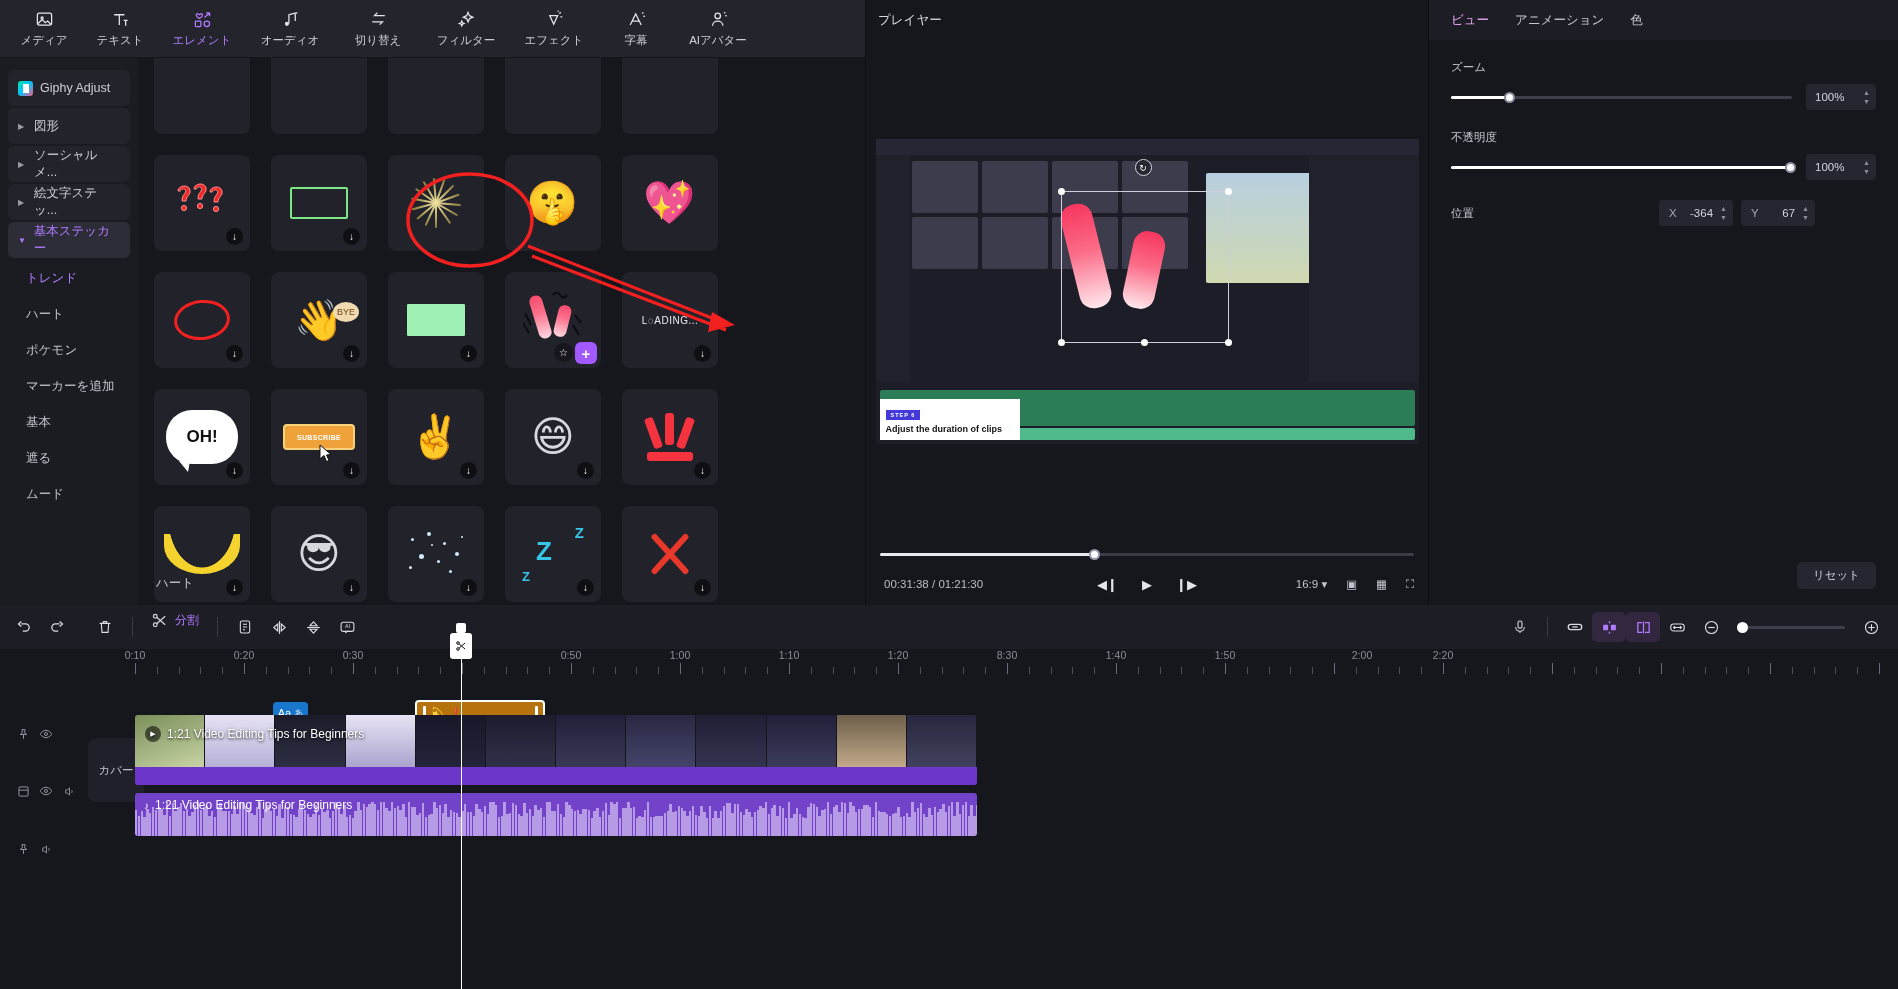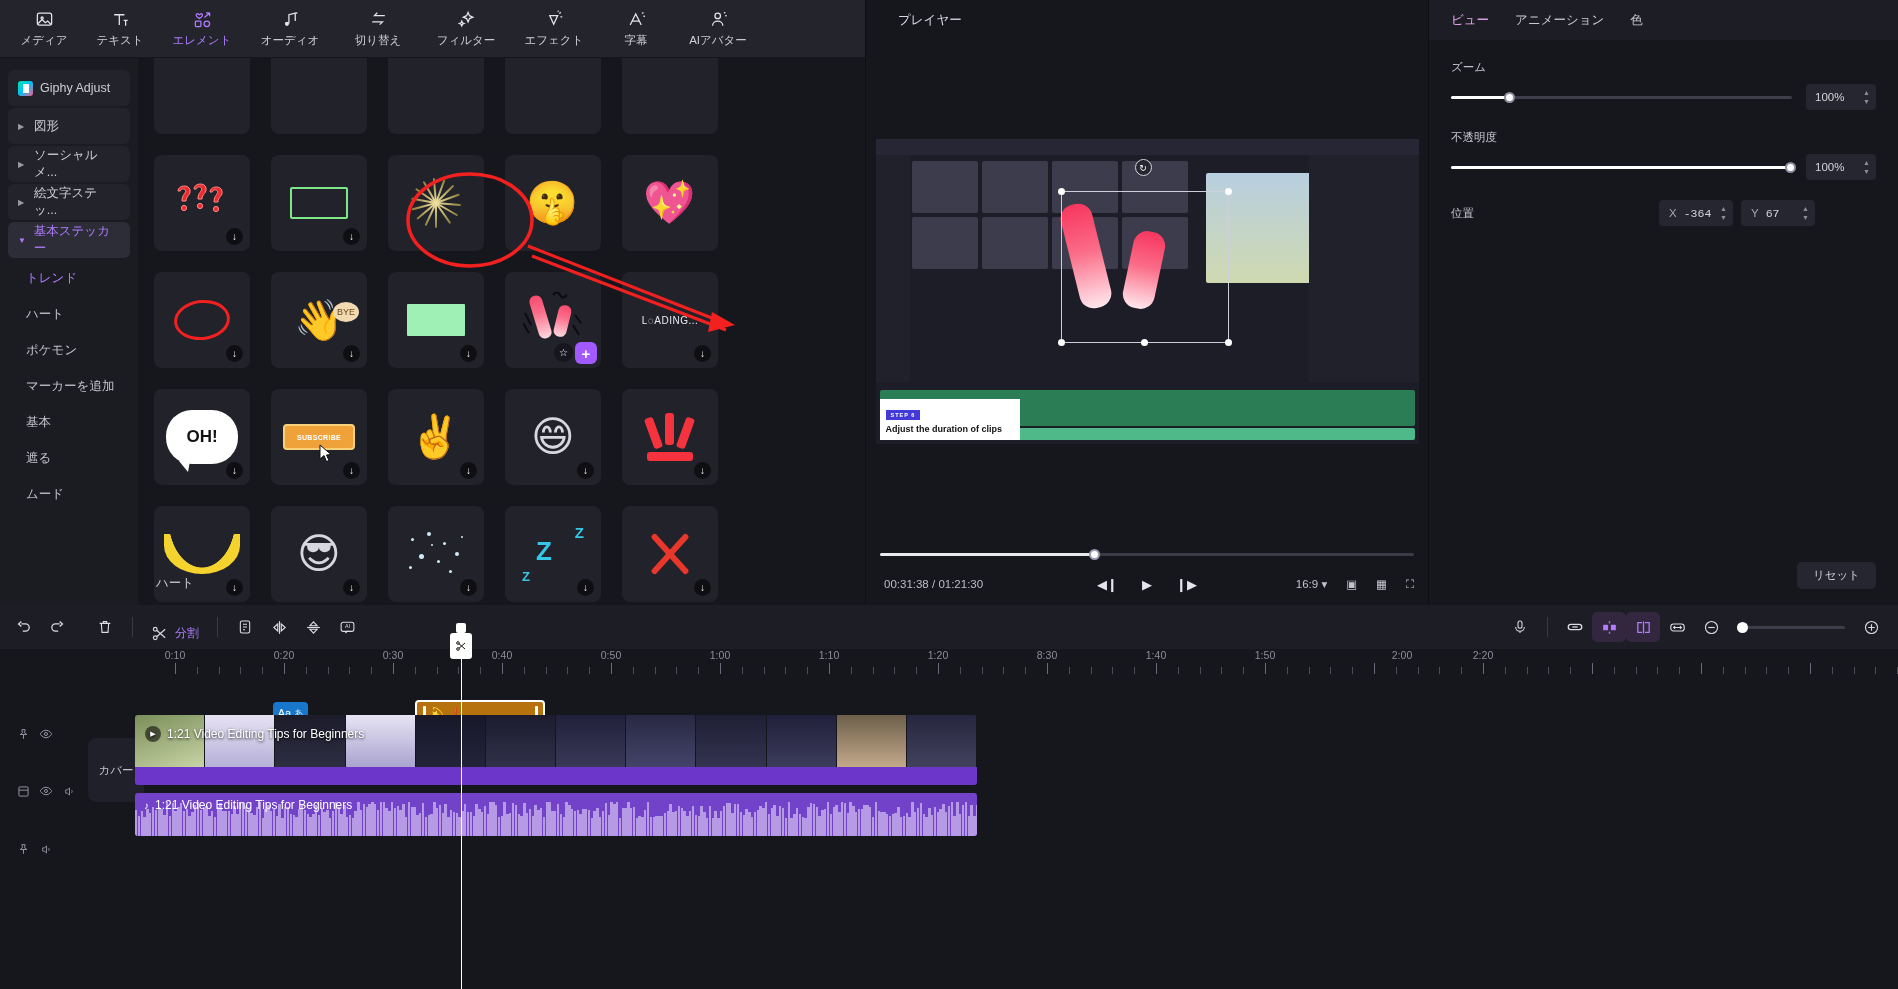--- a/index.html
+++ b/index.html
@@ -114,21 +114,21 @@
   
   .starbtn { position:absolute; right:28px; bottom:6px; width:19px; height:19px; border-radius:50%;
              background:rgba(20,20,26,.85); display:flex;align-items:center;justify-content:center;
              font-size:10px; color:#fff; }
   .plusbtn { position:absolute; right:4px; bottom:4px; width:22px; height:22px; border-radius:6px;
              background:#a259ff; display:flex;align-items:center;justify-content:center;
              font-size:15px; color:#fff; font-weight:bold; line-height:1; }
 
   
   .player { width:563px; height:605px; background:#16161d; position:relative; border-left:1px solid #0e0e13;}
-  .player-hd { height:40px; display:flex; align-items:center; padding-left:32px;
+  .player-hd { height:40px; display:flex; align-items:center; padding-left:12px;
                font-size:12.5px; color:#d8d8e0; }
   .stage { position:absolute; left:0; right:0; top:40px; bottom:62px;
            display:flex; align-items:center; justify-content:center; }
   .video { position:relative; width:543px; height:305px; background:#10101a; overflow:hidden; }
 
   .vid-inner { position:absolute; inset:0; }
   .mini-app { position:absolute; inset:0; background:#1d1d28; }
   .mini-top { position:absolute; left:0; right:0; top:0; height:16px; background:#262634; }
   .mini-left { position:absolute; left:0; top:16px; width:34px; bottom:62px; background:#21212c; }
   .mini-grid { position:absolute; left:36px; top:22px; width:282px; height:112px;
@@ -184,41 +184,41 @@
   .sld .k { position:absolute; top:-4px; width:11px; height:11px; border-radius:50%;
             background:#fff; border:2px solid #8d8da0; }
   .numbox { width:70px; height:26px; background:#262630; border-radius:4px; display:flex;
             align-items:center; justify-content:space-between; padding:0 6px 0 9px; font-size:11.5px; color:#d3d3dc; }
   .spin { display:flex; flex-direction:column; gap:2px; color:#8b8b99; font-size:7px; line-height:7px; }
   .prow { display:flex; align-items:center; margin-bottom:20px; }
   .prow .lb { font-size:11.5px; color:#c6c6d0; width:200px; }
   .xybox { width:74px; height:26px; background:#262630; border-radius:4px; display:flex;
            align-items:center; gap:7px; padding:0 6px 0 10px; font-size:11.5px; color:#d3d3dc; margin-left:8px; }
   .xybox .ax { color:#a6a6b4; }
-  .xybox .vl { flex:1; text-align:left;font-family:Liberation Mono, monospace; }
+  .xybox .vl { flex:1; text-align:right; }
   .dial { width:13px; height:13px; border-radius:50%; background:#3a3a46; position:relative; margin-right:12px; }
   .dial i { position:absolute; left:4px; top:4px; width:5px; height:5px; border-radius:50%; background:#fff; }
   .mirbtn { width:26px; height:26px; background:#262630; border-radius:5px; display:flex;
             align-items:center; justify-content:center; margin-left:8px; cursor:pointer; color:#d0d0da; }
   .reset { position:absolute; right:22px; bottom:16px; padding:6px 16px; border-radius:5px;
            background:#262630; font-size:11.5px; color:#d3d3dc; cursor:pointer; }
 
   
   .tl { position:absolute; left:0; top:605px; width:1898px; height:384px; background:#16161d; }
   .tl-bar { height:44px; background:#1d1d25; display:flex; align-items:center; position:relative; }
   .tb { width:34px; height:30px; display:flex; align-items:center; justify-content:center;
         cursor:pointer; color:#dcdce4; border-radius:5px; }
   .tb.on { background:#33263f; color:#b07bff; }
   .sep { width:1px; height:20px; background:#3a3a46; margin:0 10px; }
-  .split { display:flex; align-items:flex-end; gap:7px; cursor:pointer; padding:0 8px; height:30px; border-radius:5px; }
+  .split { display:flex; align-items:flex-start; gap:7px; cursor:pointer; padding:0 8px; height:30px; border-radius:5px; }
   .split .lb { font-size:12px; color:#b07bff; }
   .zoom-sld { width:108px; height:3px; background:#3e3e4a; border-radius:2px; position:relative; margin:0 9px; }
   .zoom-sld .k { position:absolute; left:0; top:-4px; width:11px; height:11px; border-radius:50%; background:#fff; }
 
-  .ruler { position:absolute; left:0; right:0; top:44px; height:36px;margin-left:40px; }
+  .ruler { position:absolute; left:0; right:0; top:44px; height:36px; }
   .rtick { position:absolute; top:18px; width:1px; height:7px; background:#4d4d5a; }
   .rtick.maj { height:11px; top:14px; background:#6a6a7a; }
   .rlab { position:absolute; top:0; font-size:10.5px; color:#8d8d9b; transform:translateX(-50%); }
 
   .tracks { position:absolute; left:0; right:0; top:80px; bottom:0; }
   .railcol { position:absolute; left:0; top:0; width:100px; bottom:0; }
   .railbtn { position:absolute; width:22px; height:22px; display:flex; align-items:center;
              justify-content:center; color:#9b9baa; font-size:11px; cursor:pointer; }
 
   .cover { position:absolute; left:88px; top:53px; width:56px; height:64px; background:#20202a;

